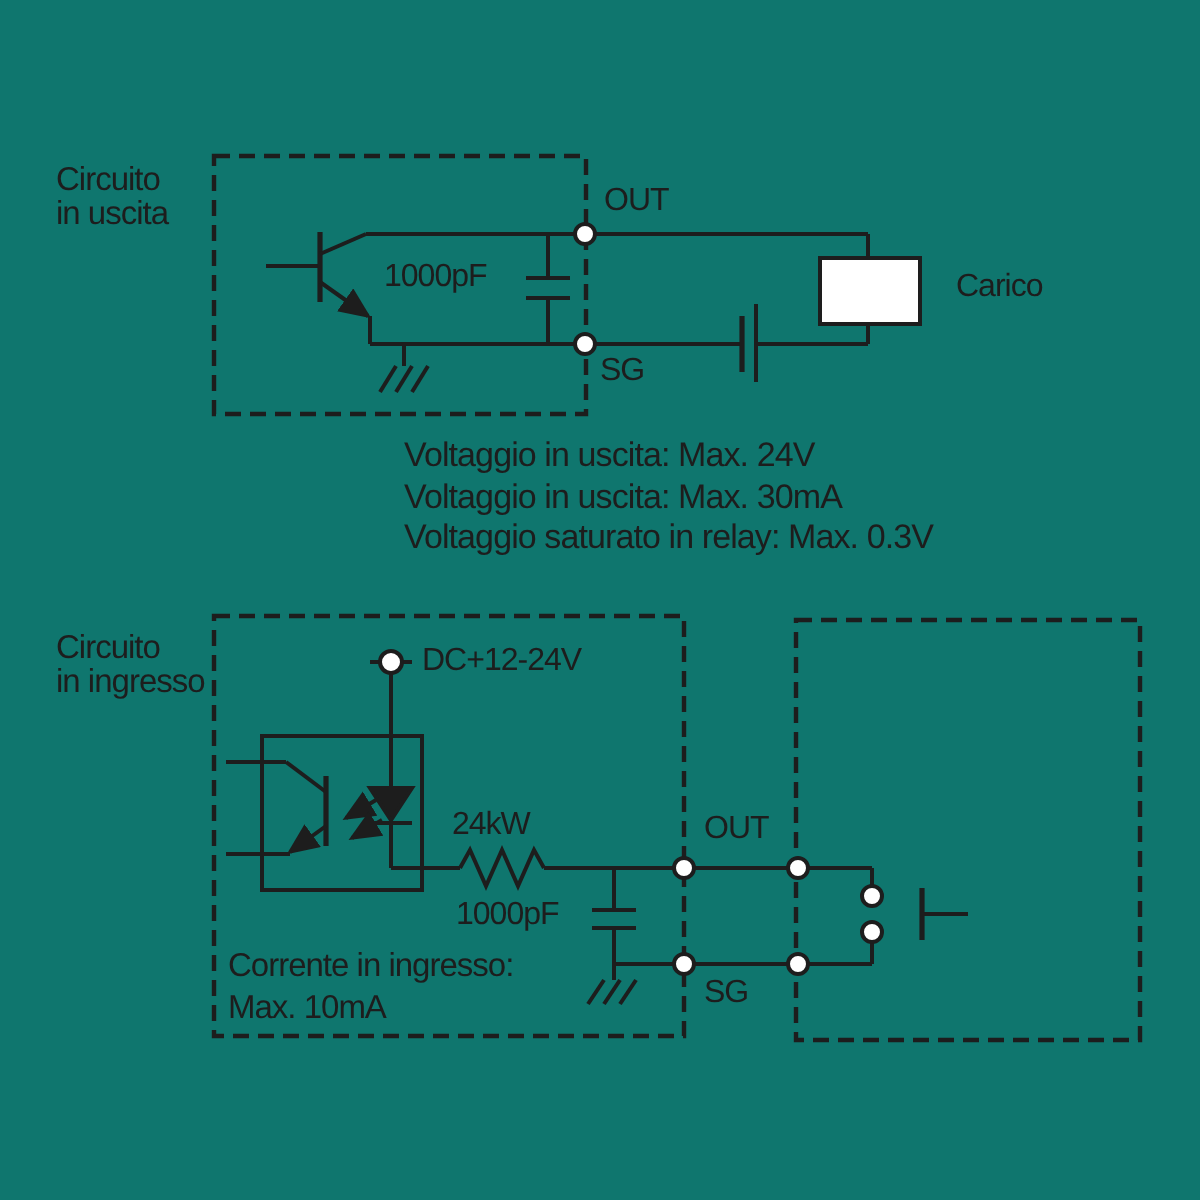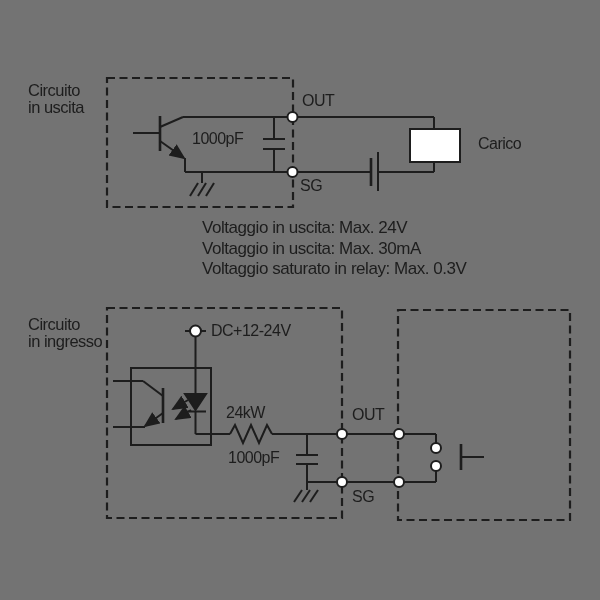--- a/index.html
+++ b/index.html
@@ -1,17 +1,17 @@
 <!DOCTYPE html>
 <html><head>
 <meta charset="utf-8">
 <style>
   html,body{margin:0;padding:0;}
   body{width:600px;height:600px;background:#ffffff;overflow:hidden;}
-  .page{position:relative;width:600px;height:600px;background:#737373;
+  .page{position:relative;width:600px;height:600px;background:#0f766e;
         font-family:"Liberation Sans",sans-serif;color:#1d1d1d;}
   svg{position:absolute;left:0;top:0;}
   .lbl{position:absolute;font-size:16px;letter-spacing:-0.5px;line-height:17.5px;
        white-space:pre-line;color:#1d1d1d;}
   .title{font-size:16.5px;line-height:17px;}
   .specs{position:absolute;left:202px;top:218px;font-size:17px;letter-spacing:-0.45px;
          line-height:20.7px;}
   .note{line-height:20px;}
   .cur{line-height:20.5px;font-size:16.5px;}
 </style>
@@ -156,15 +156,17 @@
 
   <div class="lbl title" style="left:28px;top:316px;">Circuito
 in ingresso</div>
 
   <div class="lbl" style="left:211px;top:322px;">DC+12-24V</div>
   <div class="lbl" style="left:226px;top:404px;">24kW</div>
   <div class="lbl" style="left:228px;top:449px;">1000pF</div>
   <div class="lbl" style="left:352px;top:406px;">OUT</div>
   <div class="lbl" style="left:352px;top:488px;">SG</div>
 
+  <div class="lbl cur" style="left:114px;top:473px;">Corrente in ingresso:
+Max. 10mA</div>
 
 
 </div>
 
 </body></html>

